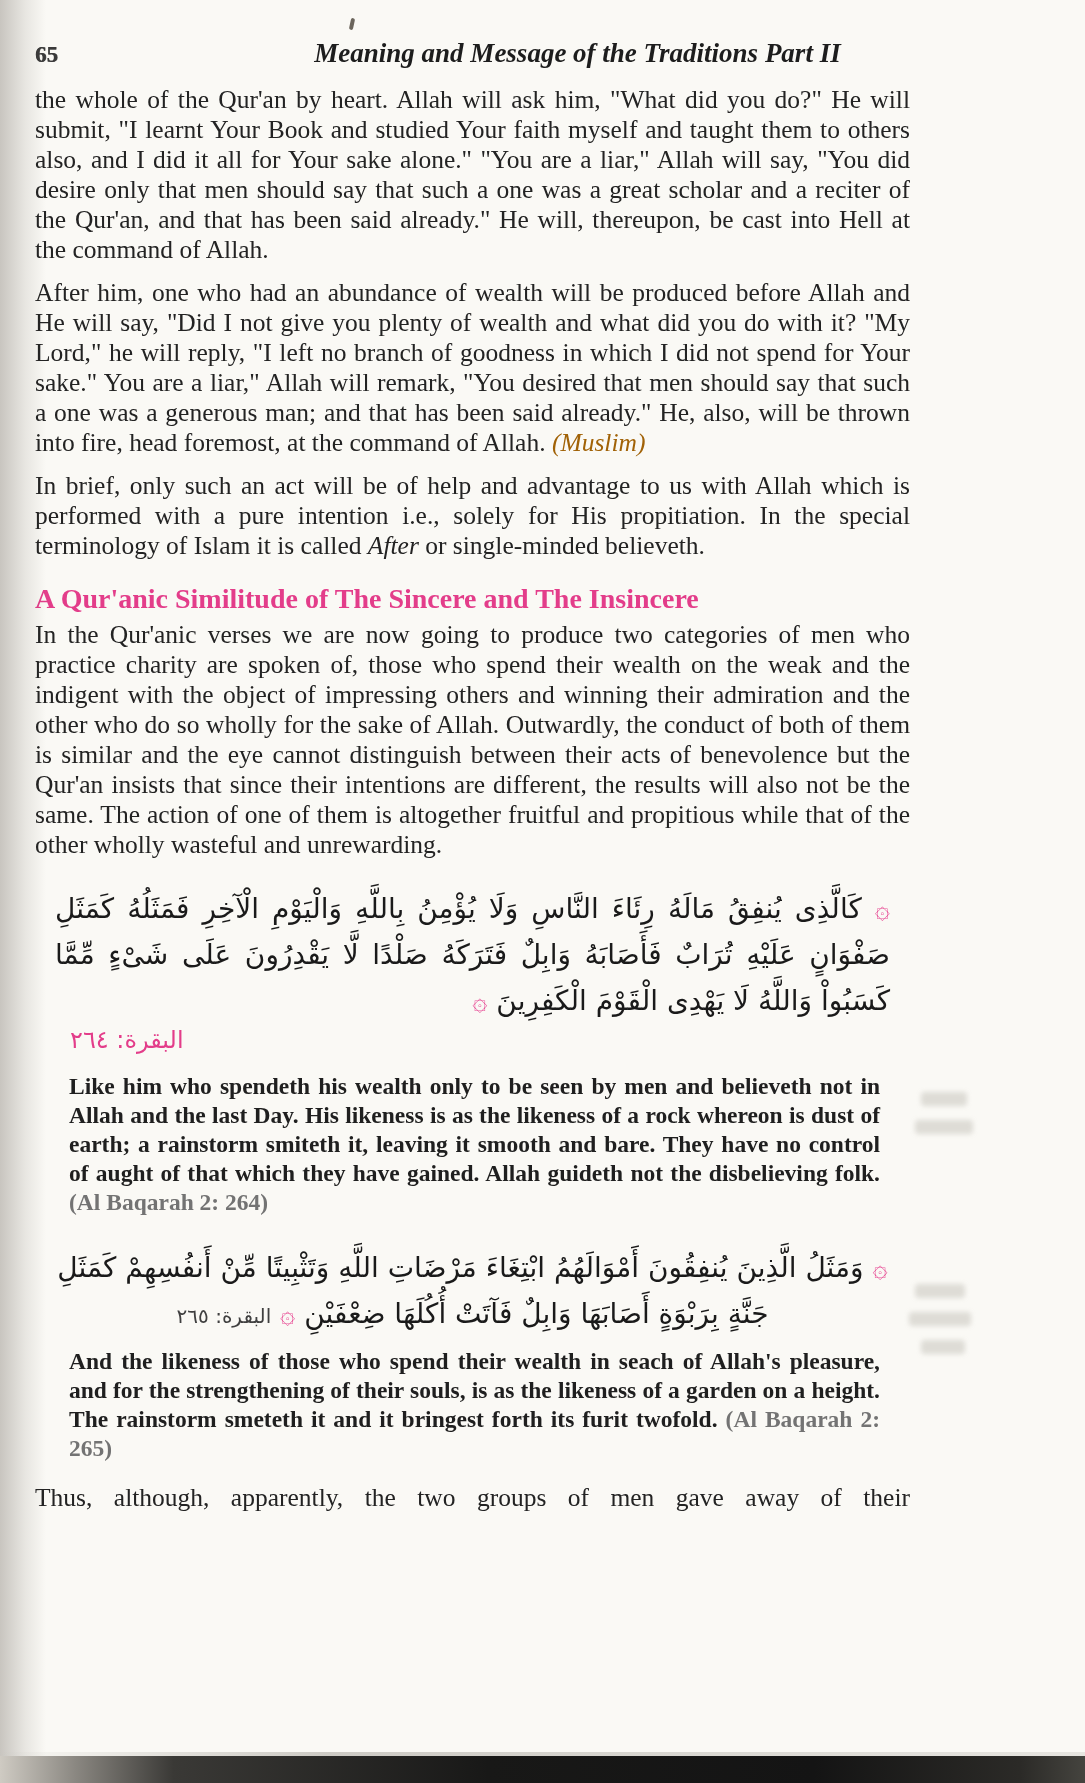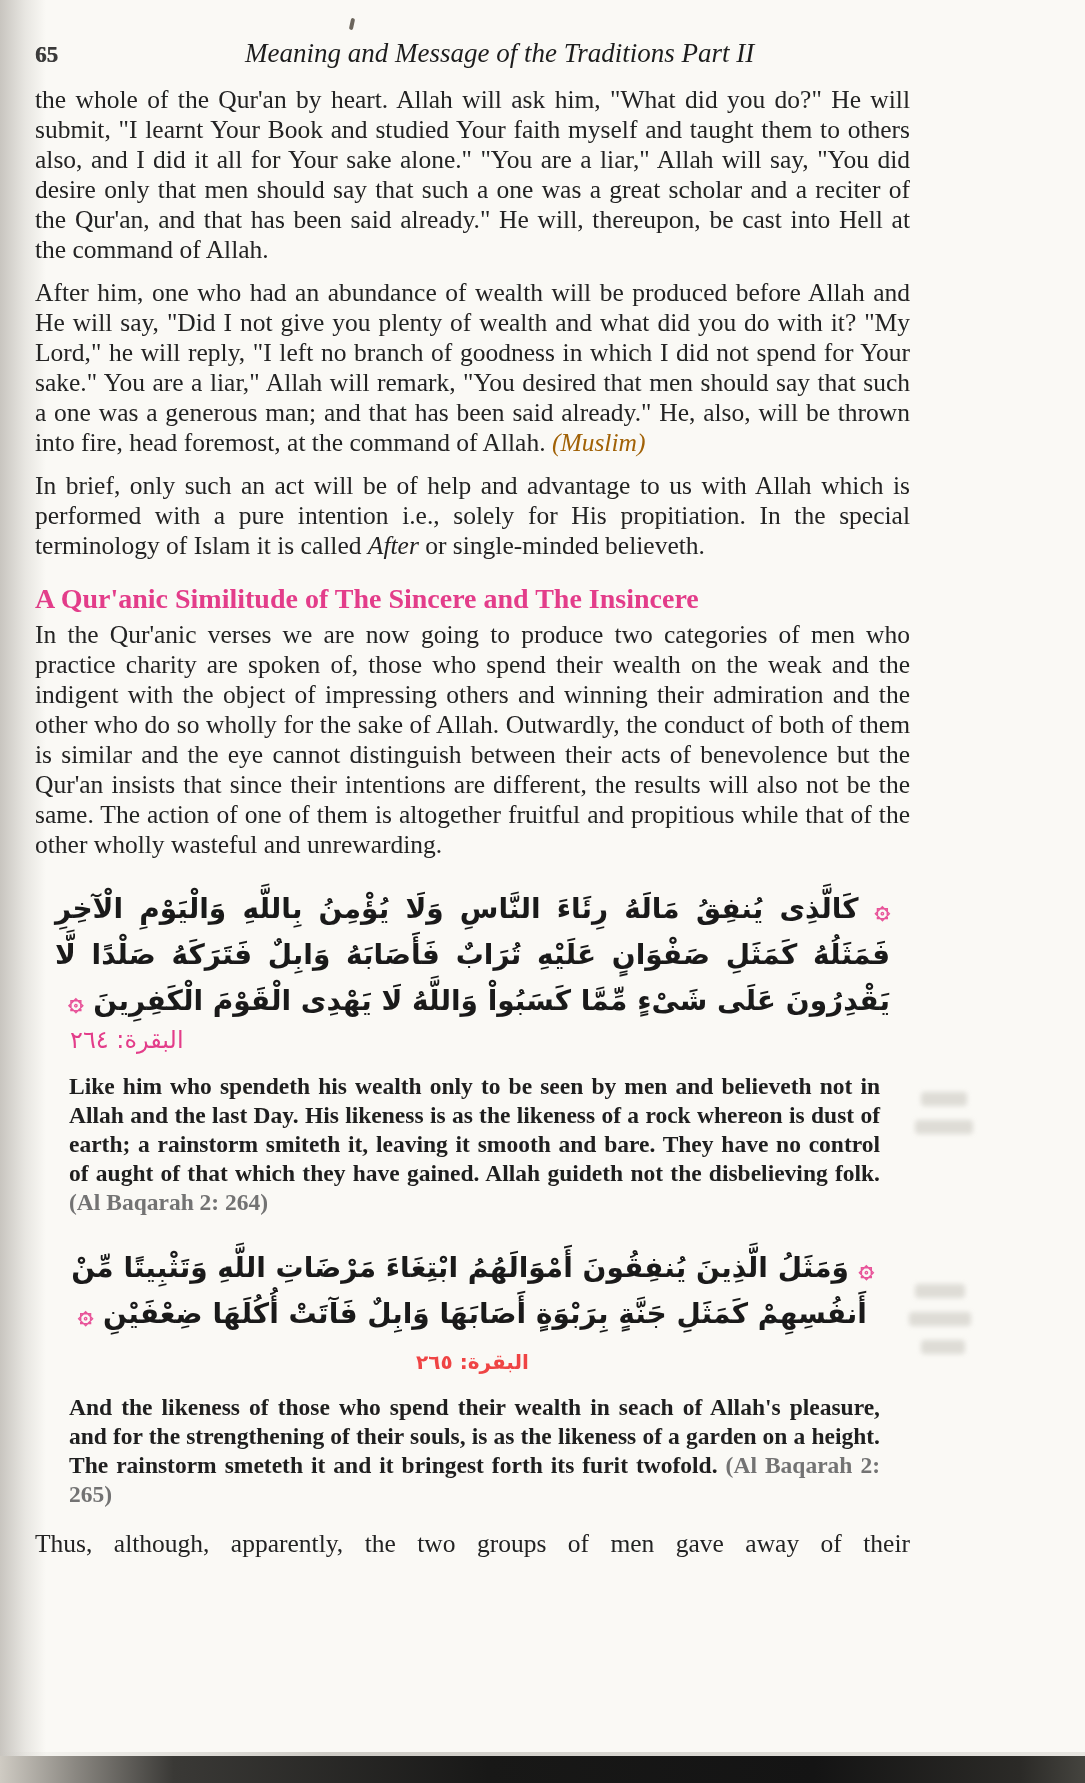--- a/index.html
+++ b/index.html
@@ -26,22 +26,23 @@
   .page-number {
     font-size: 23px;
     font-weight: bold;
     color: #3a3a3a;
     width: 210px;
     flex: 0 0 auto;
     text-shadow: 0.5px 0 0 #555;
   }
   .running-title {
     flex: 1;
+    text-align: center;
     font-size: 27px;
-    font-weight: normal;
+    font-weight: bold;
     font-style: italic;
     color: #1d1d1d;
     white-space: nowrap;
   }
   
   .para {
     margin: 0 0 13px 0;
     font-size: 25.5px;
     line-height: 30px;
     text-align: justify;
@@ -60,38 +61,37 @@
   .para-before-arabic { margin-bottom: 26px; }
   
   .arabic-block {
     direction: rtl;
     font-family: "DejaVu Sans", sans-serif;
     font-size: 28px;
     line-height: 46px;
     color: #1a1a1a;
     text-align: justify;
     margin: 0 20px 2px 20px;
-    font-weight: bold;
   }
   .arabic-block-2 {
     text-align: center;
     margin-bottom: 8px;
   }
   .ornament { color: #e8559a; font-size: 26px; }
   .arabic-ref {
     direction: rtl;
     text-align: left;
     font-family: "DejaVu Sans", sans-serif;
     font-size: 24px;
     color: #e33d8a;
     margin: 0 0 18px 35px;
   }
   .arabic-ref-inline {
     font-size: 20px;
-    color: #ef4444;
+    color: #404040;
   }
   
   .translation {
     margin: 0 30px 28px 34px;
     font-size: 23.5px;
     line-height: 29px;
     font-weight: bold;
     text-align: justify;
     color: #1f1f1f;
   }

